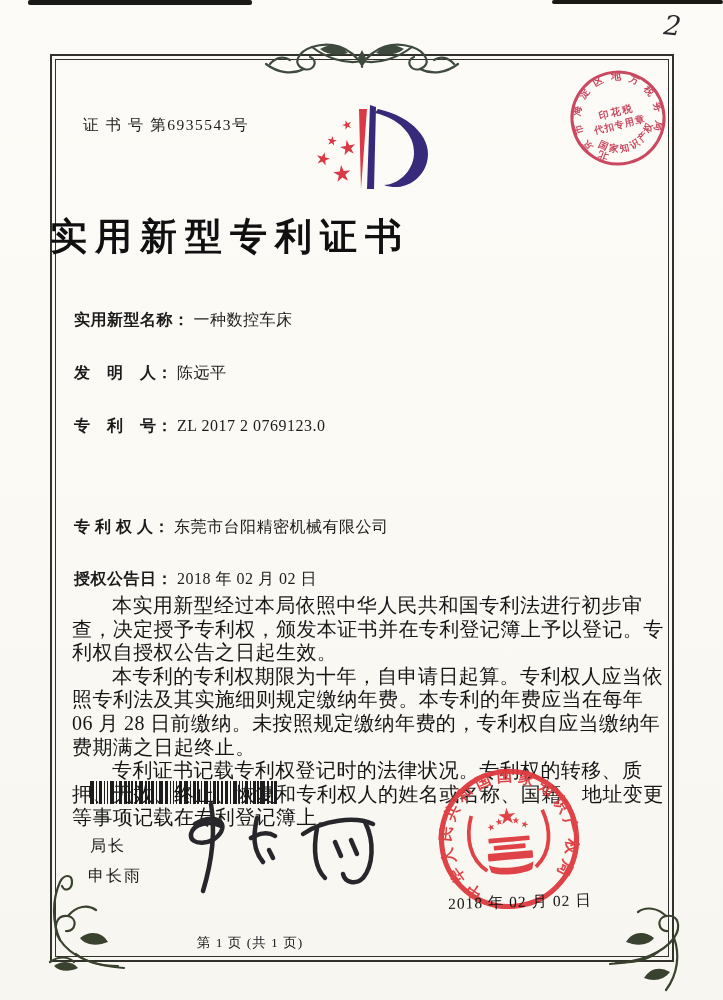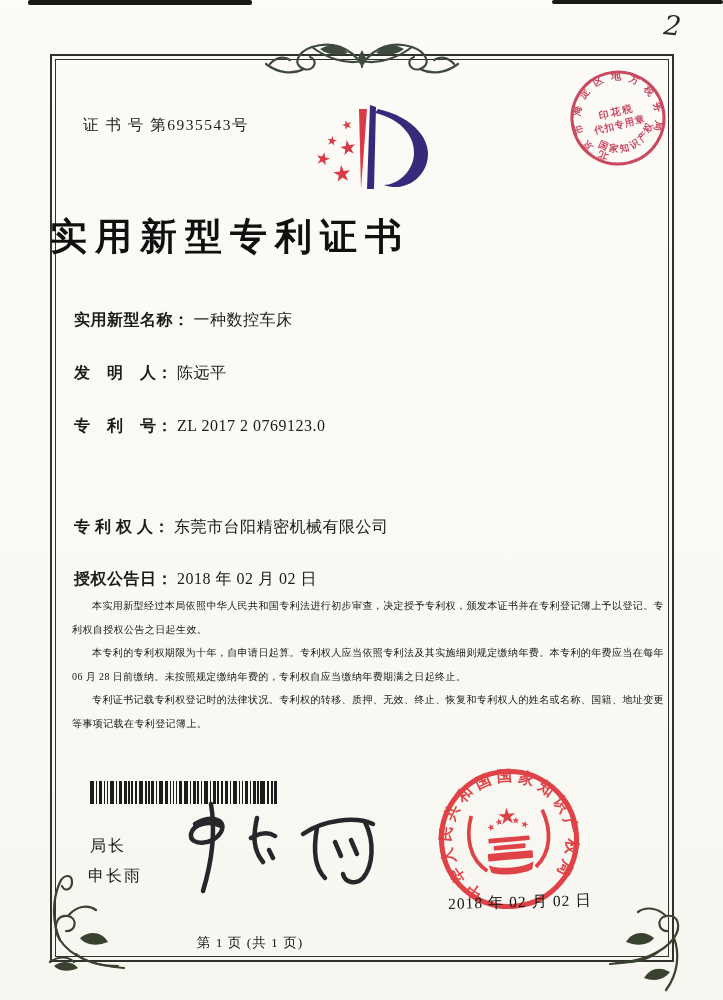--- a/index.html
+++ b/index.html
@@ -27,21 +27,21 @@
   .tax-stamp{position:absolute;left:568px;top:68px;transform:rotate(-14deg);opacity:.92;}
   .logo{position:absolute;left:301px;top:101px;}
   .title{
     position:absolute;left:50px;top:212px;width:620px;margin:0;
     font-size:37px;font-weight:700;letter-spacing:8px;color:#101010;
   }
   .field{position:absolute;left:74px;font-size:16px;color:#1b1b1b;letter-spacing:0.5px;white-space:nowrap;}
   .f0{top:310px;} .f1{top:363px;} .f2{top:416px;} .f3{top:469px;} .f4{top:517px;} .f5{top:569px;}
   .flabel{font-weight:600;}
   .fvalue{margin-left:4px;}
-  .body-text{position:absolute;left:72px;top:594px;width:592px;font-size:10px;line-height:23.6px;color:#161616;}
+  .body-text{position:absolute;left:72px;top:594px;width:592px;font-size:20px;line-height:23.6px;color:#161616;}
   .body-text p{margin:0;text-indent:2em;letter-spacing:0.4px;}
   .barcode{position:absolute;left:90px;top:781px;width:198px;height:23px;display:flex;gap:1.7px;overflow:hidden;}
   .barcode i{display:block;height:100%;background:#1c1c1c;flex:none;}
   .director-title{position:absolute;left:90px;top:836px;font-size:16px;letter-spacing:2px;}
   .director-name{position:absolute;left:88px;top:866px;font-size:16px;letter-spacing:2px;}
   .signature{position:absolute;left:165px;top:798px;}
   .issue-seal{position:absolute;left:434px;top:764px;opacity:.95;transform:rotate(-5deg);}
   .seal-date{position:absolute;left:448px;top:892px;font-size:15.5px;color:#141414;letter-spacing:1px;transform:rotate(-1.5deg);white-space:nowrap;}
   .footer-page{position:absolute;left:50px;top:934px;width:400px;text-align:center;font-size:13.5px;letter-spacing:1px;color:#222;}
   svg text{font-family:"Liberation Serif","DejaVu Serif",serif;}

